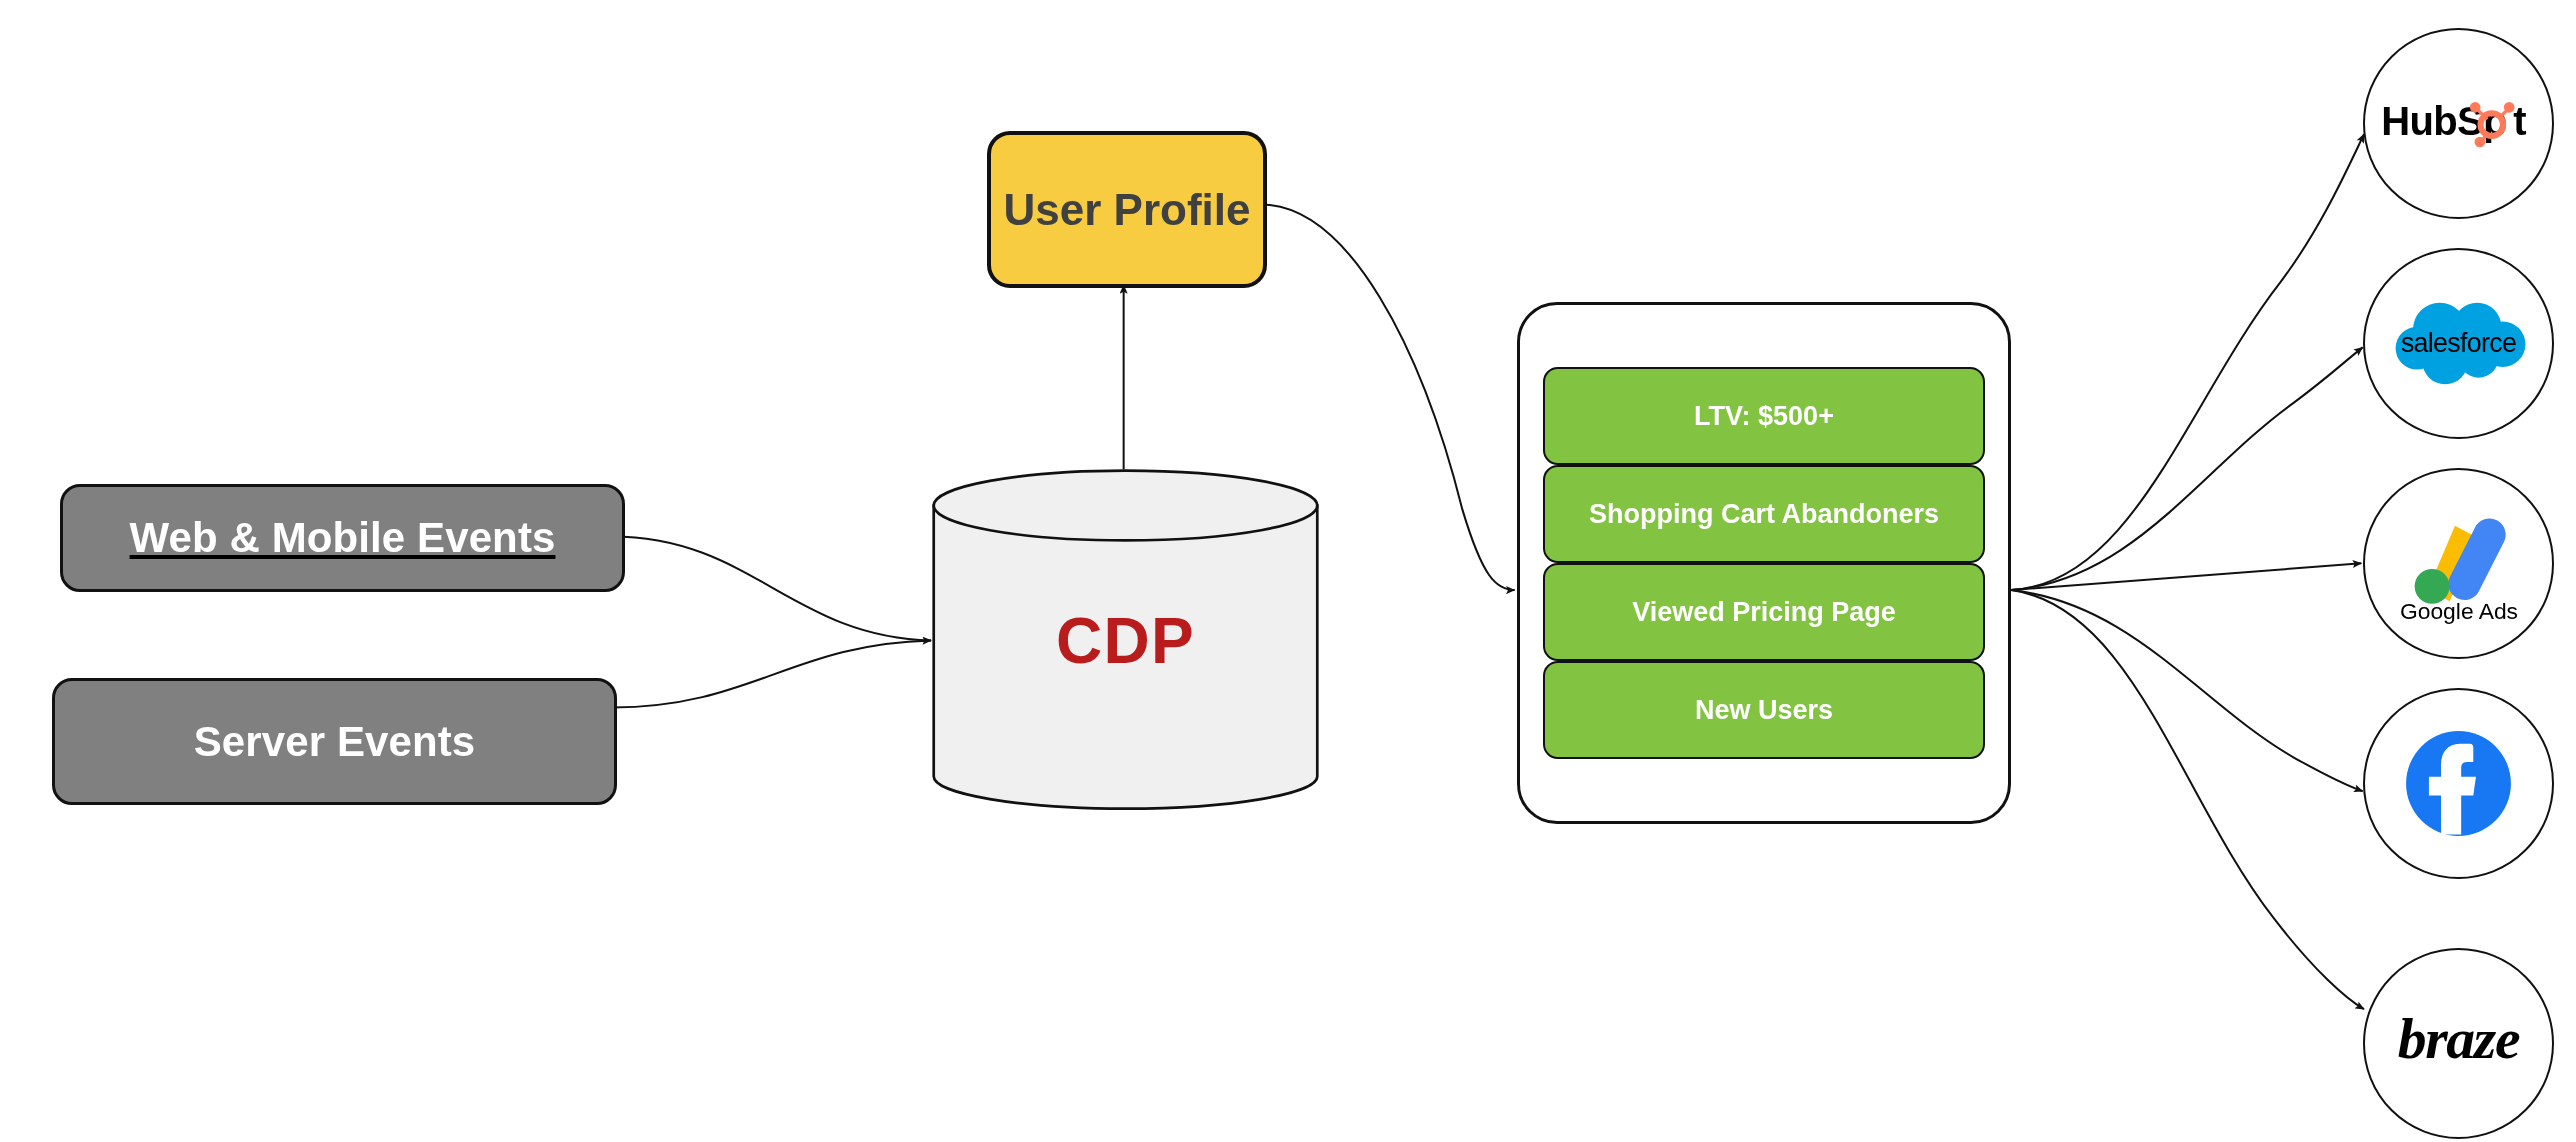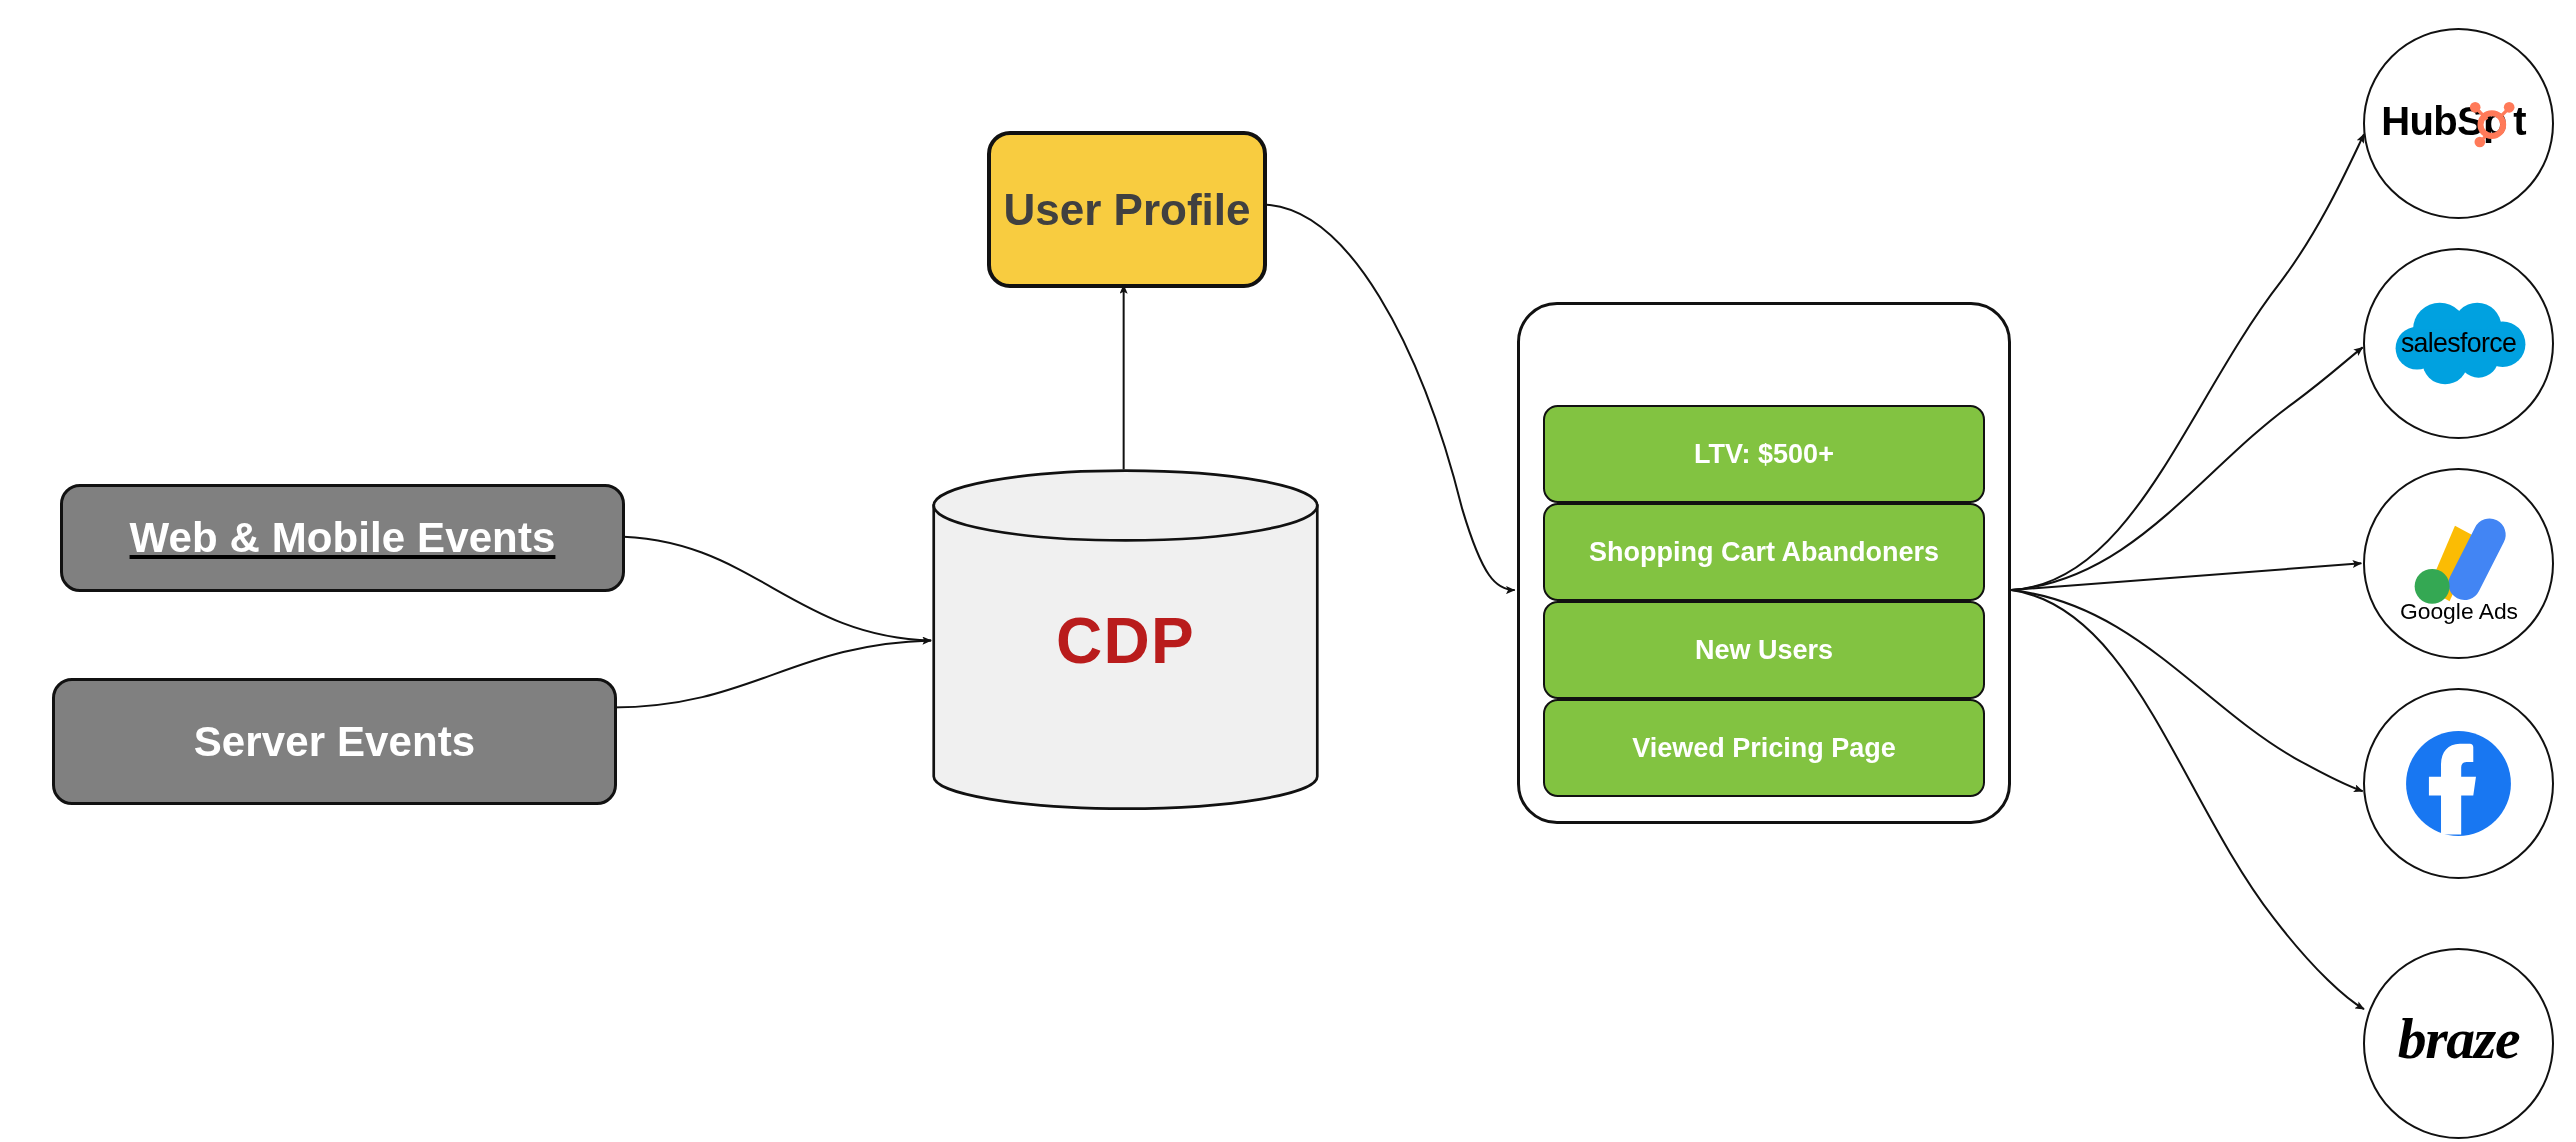--- a/index.html
+++ b/index.html
@@ -32,21 +32,21 @@
   .cyl-label{
     position:absolute;left:0;top:0;width:100%;height:100%;
     display:flex;align-items:center;justify-content:center;
     color:#b91c1c;font-weight:bold;font-size:64px;letter-spacing:1.3px;
     font-family:"Liberation Sans",sans-serif;
   }
 
   
   .seg-container{
     position:absolute;border:3.4px solid #111111;border-radius:40px;background:#ffffff;
-    display:flex;flex-direction:column;justify-content:flex-end;
+    display:flex;flex-direction:column;justify-content:center;
     box-sizing:border-box;padding:24px 23px;
   }
   .seg-chip{
     border:2.7px solid #111111;border-radius:14.8px;background:#82C341;
     display:flex;align-items:center;justify-content:center;box-sizing:border-box;
     height:98px;
   }
   .seg-chip .txt{
     color:#ffffff;font-weight:bold;font-size:27px;white-space:nowrap;
     font-family:"Liberation Sans",sans-serif;
@@ -119,24 +119,24 @@
   </div>
 
   <div class="seg-container" style="left:1517px;top:302px;width:494px;height:522px;">
     <div class="seg-chip">
       <span class="txt">LTV: $500+</span>
     </div>
     <div class="seg-chip">
       <span class="txt">Shopping Cart Abandoners</span>
     </div>
     <div class="seg-chip">
+      <span class="txt">Viewed Pricing Page</span>
+    </div>
+    <div class="seg-chip">
       <span class="txt">New Users</span>
-    </div>
-    <div class="seg-chip">
-      <span class="txt">Viewed Pricing Page</span>
     </div>
   </div>
 
   <div class="dest" style="left:2363px;top:28px;width:191px;height:191px;">
     <div class="dest-inner">
       <svg viewBox="0 0 240 90" width="161" height="60">
         <text x="4" y="62" class="hs-word">HubSp</text>
 
         <g fill="#FF7A59" stroke="#FF7A59">
           <circle cx="170" cy="46" r="17" fill="none" stroke-width="9"></circle>

